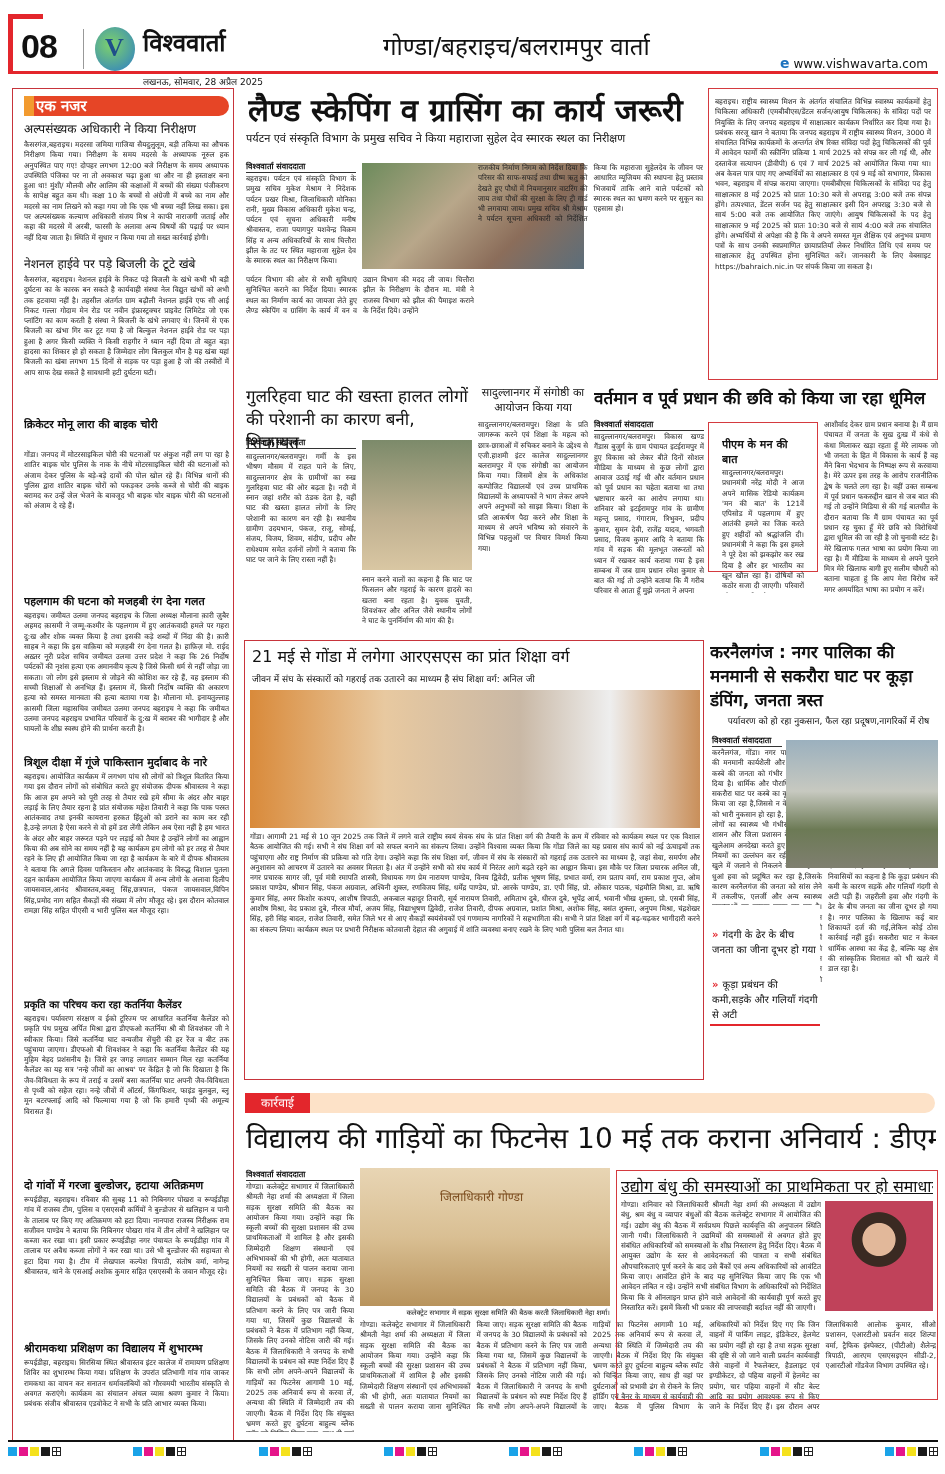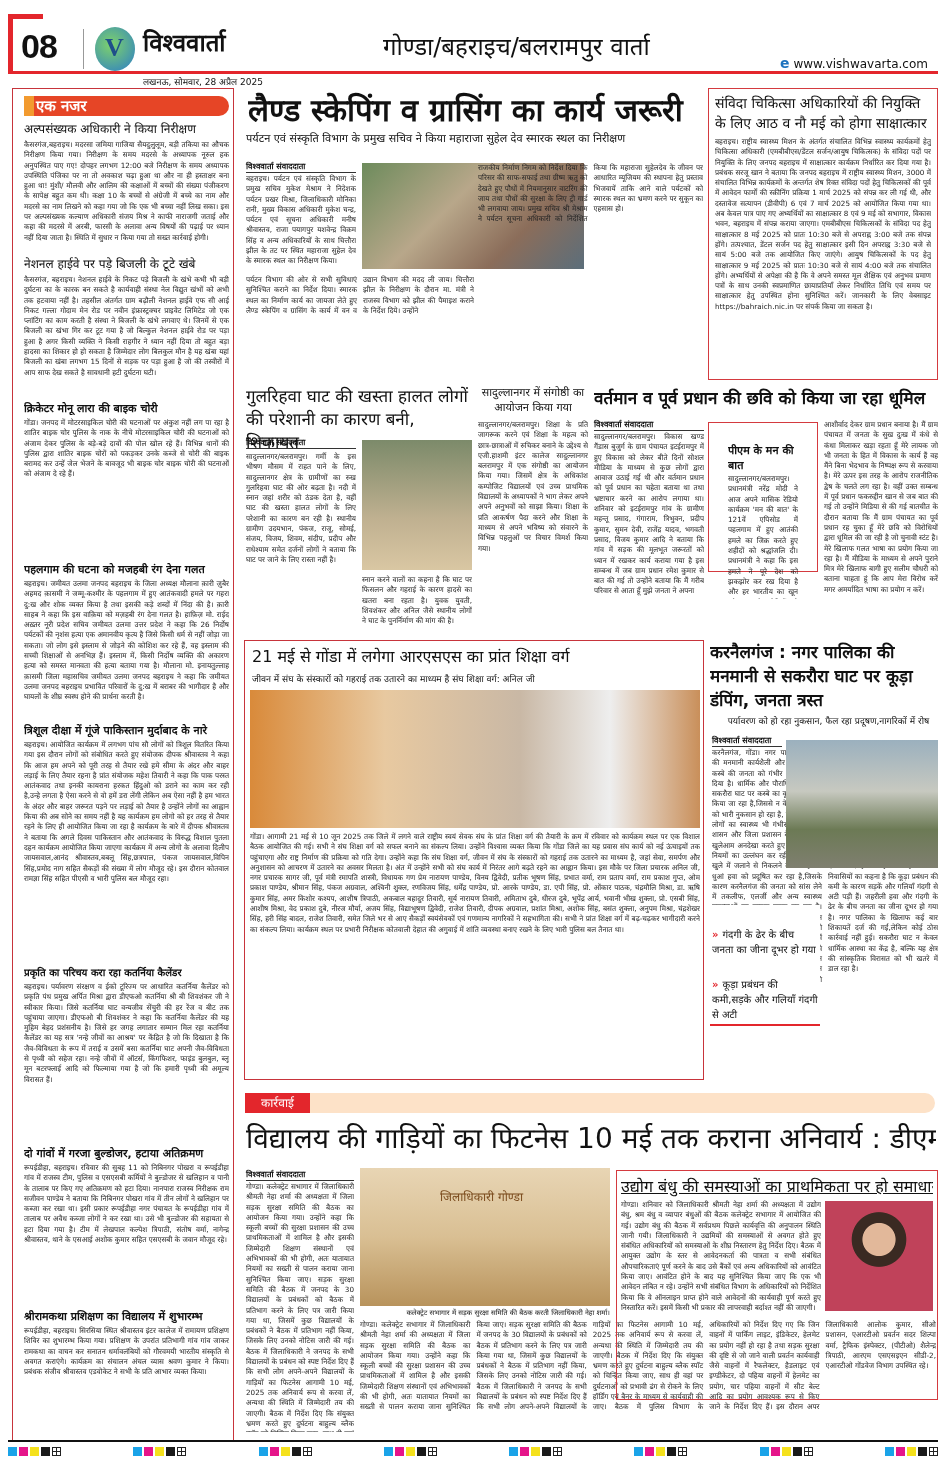--- a/index.html
+++ b/index.html
@@ -52,21 +52,21 @@
 <div class="abs" style="left:24px; top:120px; width:205px;">
   <div>
     <div class="hdl" style="font-size:12px; font-weight:normal; margin-bottom:3px;">अल्पसंख्यक अधिकारी ने किया निरीक्षण</div>
     <div class="txt" style="height:112px;">कैसरगंज,बहराइच। मदरसा जमिया गाजिया सैयदुलुलूम, बड़ी तकिया का औचक निरीक्षण किया गया। निरीक्षण के समय मदरसे के अध्यापक नूरुल हक अनुपस्थित पाए गए! दोपहर लगभग 12:00 बजे निरीक्षण के समय अध्यापक उपस्थिति पंजिका पर ना तो अवकाश चढ़ा हुआ था और ना ही हस्ताक्षर बना हुआ था! मुंशी/ मौलवी और आलिम की कक्षाओं में बच्चों की संख्या पंजीकरण के सापेक्ष बहुत कम थी। कक्षा 10 के बच्चों से अंग्रेजी में बच्चे का नाम और मदरसे का नाम लिखने को कहा गया जो कि एक भी बच्चा नहीं लिख सका। इस पर अल्पसंख्यक कल्याण अधिकारी संजय मिश्र ने काफी नाराजगी जताई और कहा की मदरसे में अरबी, फारसी के अलावा अन्य विषयों की पढ़ाई पर ध्यान नहीं दिया जाता है। स्थिति में सुधार न किया गया तो सख्त कार्रवाई होगी।</div>
   </div>
   <div>
     <div class="hdl" style="font-size:12px; font-weight:normal; margin:3px 0;">नेशनल हाईवे पर पड़े बिजली के टूटे खंबे</div>
     <div class="txt" style="height:122px;">कैसरगंज, बहराइच। नेशनल हाईवे के निकट पड़े बिजली के खंभे कभी भी बड़ी दुर्घटना का के कारक बन सकते है कार्यवाही संस्था नेल विद्युत खंभों को अभी तक हटवाया नहीं है। तहसील अंतर्गत ग्राम बढ़ौली नेशनल हाईवे एफ सी आई निकट गल्ला गोदाम मेन रोड पर नवीन इंफ्रास्ट्रक्चर प्राइवेट लिमिटेड जो एक प्लांटिंग का काम करती है संस्था ने बिजली के खंभे लगवाए थे। जिनमें से एक बिजली का खंभा गिर कर टूट गया है जो बिल्कुल नेशनल हाईवे रोड पर पड़ा हुआ है अगर किसी व्यक्ति ने किसी राहगीर ने ध्यान नहीं दिया तो बहुत बड़ा हादसा का शिकार हो हो सकता है जिम्मेदार लोग बिलकुल मौन है यह खंबा यहां बिजली का खंबा लगभग 15 दिनों से सड़क पर पड़ा हुआ है जो की तस्वीरों में आप साफ देख सकते है सावधानी हटी दुर्घटना घटी।</div>
   </div>
   <div>
-    <div class="hdl" style="font-size:11px; margin:3px 0;">क्रिकेटर मोनू लारा की बाइक चोरी</div>
+    <div class="hdl" style="font-size:11px; margin:19px 0;">क्रिकेटर मोनू लारा की बाइक चोरी</div>
     <div class="txt" style="height:140px;">गोंडा। जनपद में मोटरसाइकिल चोरी की घटनाओं पर अंकुश नहीं लग पा रहा है शातिर बाइक चोर पुलिस के नाक के नीचे मोटरसाइकिल चोरी की घटनाओं को अंजाम देकर पुलिस के बड़े-बड़े दावों की पोल खोल रहे हैं। विभिन्न थानों की पुलिस द्वारा शातिर बाइक चोरों को पकड़कर उनके कब्जे से चोरी की बाइक बरामद कर उन्हें जेल भेजने के बावजूद भी बाइक चोर बाइक चोरी की घटनाओं को अंजाम दे रहे हैं।</div>
   </div>
   <div>
     <div class="hdl" style="font-size:11px; margin:3px 0;">पहलगाम की घटना को मजहबी रंग देना गलत</div>
     <div class="txt" style="height:140px;">बहराइच। जमीयत उलमा जनपद बहराइच के जिला अध्यक्ष मौलाना क़ारी ज़ुबैर अहमद क़ासमी ने जम्मू-कश्मीर के पहलगाम में हुए आतंकवादी हमले पर गहरा दु:ख और शोक व्यक्त किया है तथा इसकी कड़े शब्दों में निंदा की है। क़ारी साहब ने कहा कि इस वाक़िया को मज़हबी रंग देना गलत है। हाफ़िज़ मो. राईद अख़्तर नूरी प्रदेश सचिव जमीयत उलमा उत्तर प्रदेश ने कहा कि 26 निर्दोष पर्यटकों की नृशंस हत्या एक अमानवीय कृत्य है जिसे किसी धर्म से नहीं जोड़ा जा सकता। जो लोग इसे इस्लाम से जोड़ने की कोशिश कर रहे हैं, वह इस्लाम की सच्ची शिक्षाओं से अनभिज्ञ हैं। इस्लाम में, किसी निर्दोष व्यक्ति की अकारण हत्या को समस्त मानवता की हत्या बताया गया है। मौलाना मो. इनायतुल्लाह क़ासमी जिला महासचिव जमीयत उलमा जनपद बहराइच ने कहा कि जमीयत उलमा जनपद बहराइच प्रभावित परिवारों के दु:ख में बराबर की भागीदार है और घायलों के शीघ्र स्वस्थ होने की प्रार्थना करती है।</div>
   </div>
   <div>
     <div class="hdl" style="font-size:11px; margin:3px 0;">त्रिशूल दीक्षा में गूंजे पाकिस्तान मुर्दाबाद के नारे</div>
     <div class="txt" style="height:222px;">बहराइच। आयोजित कार्यक्रम में लगभग पांच सौ लोगों को त्रिशूल वितरित किया गया इस दौरान लोगों को संबोधित करते हुए संयोजक दीपक श्रीवास्तव ने कहा कि आज हम अपने को पूरी तरह से तैयार रखे हमे सीमा के अंदर और बाहर लड़ाई के लिए तैयार रहना है प्रांत संयोजक महेश तिवारी ने कहा कि पाक परस्त आतंकवाद तथा इनकी कायराना हरकत हिंदुओ को डराने का काम कर रही है,उन्हे लगता है ऐसा करने से वो हमें डरा लेंगी लेकिन अब ऐसा नहीं है हम भारत के अंदर और बाहर जरूरत पड़ने पर लड़ाई को तैयार है उन्होंने लोगों का आह्वान किया की अब सोने का समय नहीं है यह कार्यक्रम हम लोगो को हर तरह से तैयार रहने के लिए ही आयोजित किया जा रहा है कार्यक्रम के बारे में दीपक श्रीवास्तव ने बताया कि अगले दिवस पाकिस्तान और आतंकवाद के विरुद्ध विशाल पुतला दहन कार्यक्रम आयोजित किया जाएगा कार्यक्रम में अन्य लोगो के अलावा दिलीप जायसवाल,आनंद श्रीवास्तव,बबलू सिंह,छत्रपाल, पंकज जायसवाल,विपिन सिंह,प्रमोद नाग सहित सैकड़ों की संख्या में लोग मौजूद रहे। इस दौरान कोतवाल रामज्ञा सिंह सहित पीएसी व भारी पुलिस बल मौजूद रहा।</div>
   </div>
@@ -86,37 +86,36 @@
 
 <div class="abs hdl" style="left:248px; top:88px; width:455px; font-size:31px; white-space:nowrap;">लैण्ड स्केपिंग व ग्रासिंग का कार्य जरूरी</div>
 <div class="abs" style="left:246px; top:130px; width:460px; font-size:11px; white-space:nowrap; overflow:hidden;">पर्यटन एवं संस्कृति विभाग के प्रमुख सचिव ने किया महाराजा सुहेल देव स्मारक स्थल का निरीक्षण</div>
 <div class="abs byline" style="left:246px; top:160px; width:110px;">विश्ववार्ता संवाददाता</div>
 <div class="abs txt" style="left:246px; top:174px; width:110px; height:98px;">बहराइच। पर्यटन एवं संस्कृति विभाग के प्रमुख सचिव मुकेश मेश्राम ने निदेशक पर्यटन प्रखर मिश्रा, जिलाधिकारी मोनिका रानी, मुख्य विकास अधिकारी मुकेश चन्द्र, पर्यटन एवं सूचना अधिकारी मनीष श्रीवास्तव, राजा पयागपुर यशवेन्द्र विक्रम सिंह व अन्य अधिकारियों के साथ चित्तौरा झील के तट पर स्थित महाराजा सुहेल देव के स्मारक स्थल का निरीक्षण किया।</div>
 <div class="abs photo" style="left:362px; top:163px; width:222px; height:106px;"></div>
 <div class="abs txt" style="left:246px; top:275px; width:228px; height:62px; column-count:2; column-gap:6px;">पर्यटन विभाग की ओर से सभी सुविधाएं सुनिश्चित कराने का निर्देश दिया। स्मारक स्थल का निर्माण कार्य का जायजा लेते हुए लैण्ड स्केपिंग व ग्रासिंग के कार्य में वन व उद्यान विभाग की मदद ली जाय। चित्तौरा झील के निरीक्षण के दौरान मा. मंत्री ने राजस्व विभाग को झील की पैमाइश कराने के निर्देश दिये। उन्होंने</div>
 <div class="abs txt" style="left:478px; top:163px; width:225px; height:175px; column-count:2; column-gap:6px;">राजकीय निर्माण निगम को निर्देश दिया कि परिसर की साफ-सफाई तथा ग्रीष्म ऋतु को देखते हुए पौधों में नियमानुसार वाटरिंग की जाय तथा पौधों की सुरक्षा के लिए ट्री गार्ड भी लगवाया जाय। प्रमुख सचिव श्री मेश्राम ने पर्यटन सूचना अधिकारी को निर्देशित किया कि महाराजा सुहेलदेव के जीवन पर आधारित म्यूजियम की स्थापना हेतु प्रस्ताव भिजवायें ताकि आने वाले पर्यटकों को स्मारक स्थल का भ्रमण करने पर सुकून का एहसास हो।</div>
 
 <div class="abs redbox" style="left:708px; top:88px; width:230px; height:292px; padding:4px 6px;">
-  <div class="hdl" style="font-size:14px; font-weight:normal; line-height:20px;">संविदा चिकित्सा अधिकारियों की नियुक्ति के लिए आठ व नौ मई को होगा साक्षात्कार</div>
   <div class="txt" style="margin-top:4px; height:236px;">बहराइच। राष्ट्रीय स्वास्थ्य मिशन के अंतर्गत संचालित विभिन्न स्वास्थ्य कार्यक्रमों हेतु चिकित्सा अधिकारी (एमबीबीएस/डेंटल सर्जन/आयुष चिकित्सक) के संविदा पदों पर नियुक्ति के लिए जनपद बहराइच में साक्षात्कार कार्यक्रम निर्धारित कर दिया गया है। प्रबंधक सरजू खान ने बताया कि जनपद बहराइच में राष्ट्रीय स्वास्थ्य मिशन, 3000 में संचालित विभिन्न कार्यक्रमों के अन्तर्गत शेष रिक्त संविदा पदों हेतु चिकित्सकों की पूर्व में आवेदन फार्मों की स्क्रीनिंग प्रक्रिया 1 मार्च 2025 को संपन्न कर ली गई थी, और दस्तावेज सत्यापन (डीवीपी) 6 एवं 7 मार्च 2025 को आयोजित किया गया था। अब केवल पात्र पाए गए अभ्यर्थियों का साक्षात्कार 8 एवं 9 मई को सभागार, विकास भवन, बहराइच में संपन्न कराया जाएगा। एमबीबीएस चिकित्सकों के संविदा पद हेतु साक्षात्कार 8 मई 2025 को प्रातः 10:30 बजे से अपराह्न 3:00 बजे तक संपन्न होंगे। तत्पश्चात, डेंटल सर्जन पद हेतु साक्षात्कार इसी दिन अपराह्न 3:30 बजे से सायं 5:00 बजे तक आयोजित किए जाएंगे। आयुष चिकित्सकों के पद हेतु साक्षात्कार 9 मई 2025 को प्रातः 10:30 बजे से सायं 4:00 बजे तक संचालित होंगे। अभ्यर्थियों से अपेक्षा की है कि वे अपने समस्त मूल शैक्षिक एवं अनुभव प्रमाण पत्रों के साथ उनकी स्वप्रमाणित छायाप्रतियाँ लेकर निर्धारित तिथि एवं समय पर साक्षात्कार हेतु उपस्थित होना सुनिश्चित करें। जानकारी के लिए वेबसाइट https://bahraich.nic.in पर संपर्क किया जा सकता है।</div>
 </div>
 
 <div class="abs hdl" style="left:246px; top:385px; width:225px; font-size:17px; font-weight:normal; line-height:23px;">गुलरिहवा घाट की खस्ता हालत लोगों की परेशानी का कारण बनी, शिकायत</div>
 <div class="abs byline" style="left:246px; top:436px; width:110px;">विश्ववार्ता संवाददाता</div>
 <div class="abs txt" style="left:246px; top:452px; width:110px; height:180px;">सादुल्लानगर/बलरामपुर। गर्मी के इस भीषण मौसम में राहत पाने के लिए, सादुल्लानगर क्षेत्र के ग्रामीणों का रुख गुलरिहवा घाट की ओर बढ़ता है। नदी में स्नान जहां शरीर को ठंडक देता है, वहीं घाट की खस्ता हालत लोगों के लिए परेशानी का कारण बन रही है। स्थानीय ग्रामीण उदयभान, पंकज, राजू, सोमई, संजय, विजय, शिवम, संदीप, प्रदीप और राधेश्याम समेत दर्जनों लोगों ने बताया कि घाट पर जाने के लिए रास्ता नहीं है।</div>
 <div class="abs photo" style="left:362px; top:440px; width:110px; height:130px; background:linear-gradient(180deg,#7c8a6a,#bfb090 60%,#d9c7a3);"></div>
 <div class="abs txt" style="left:362px; top:575px; width:110px; height:57px;">स्नान करने वालों का कहना है कि घाट पर फिसलन और गहराई के कारण हादसे का खतरा बना रहता है। युवक युवती, शिवशंकर और अनिल जैसे स्थानीय लोगों ने घाट के पुनर्निर्माण की मांग की है।</div>
 
 <div class="abs hdl" style="left:478px; top:385px; width:110px; font-size:11px; font-weight:normal; text-align:center; line-height:15px;">सादुल्लानगर में संगोष्ठी का आयोजन किया गया</div>
 <div class="abs txt" style="left:478px; top:420px; width:110px; height:212px;">सादुल्लानगर/बलरामपुर। शिक्षा के प्रति जागरूक करने एवं शिक्षा के महत्व को छात्र-छात्राओं में रुचिकर बनाने के उद्देश्य से एजी.हाशमी इंटर कालेज सादुल्लानगर बलरामपुर में एक संगोष्ठी का आयोजन किया गया। जिसमें क्षेत्र के अधिकांश कम्पोजिट विद्यालयों एवं उच्च प्राथमिक विद्यालयों के अध्यापकों ने भाग लेकर अपने अपने अनुभवों को साझा किया। शिक्षा के प्रति आकर्षण पैदा करने और शिक्षा के माध्यम से अपने भविष्य को संवारने के विभिन्न पहलुओं पर विचार विमर्श किया गया।</div>
 
 <div class="abs hdl" style="left:594px; top:386px; width:345px; font-size:17px; white-space:nowrap;">वर्तमान व पूर्व प्रधान की छवि को किया जा रहा धूमिल</div>
 <div class="abs byline" style="left:594px; top:418px; width:110px;">विश्ववार्ता संवाददाता</div>
 <div class="abs txt" style="left:594px; top:432px; width:110px; height:200px;">सादुल्लानगर/बलरामपुर। विकास खण्ड गैंडास बुजुर्ग के ग्राम पंचायत इटईरामपुर में हुए विकास को लेकर बीते दिनों सोशल मीडिया के माध्यम से कुछ लोगों द्वारा आवाज उठाई गई थी और वर्तमान प्रधान को पूर्व प्रधान का चहेता बताया था तथा भ्रष्टाचार करने का आरोप लगाया था। शनिवार को इटईरामपुर गांव के ग्रामीण महन्तू प्रसाद, गंगाराम, त्रिभुवन, प्रदीप कुमार, सुमन देवी, राजेंद्र यादव, भगवती प्रसाद, विजय कुमार आदि ने बताया कि गांव में सड़क की मूलभूत जरूरतों को ध्यान में रखकर कार्य कराया गया है इस सम्बन्ध में जब ग्राम प्रधान रमेश कुमार से बात की गई तो उन्होंने बताया कि मैं गरीब परिवार से आता हूँ मुझे जनता ने अपना</div>
-<div class="abs redbox" style="left:708px; top:422px; width:110px; height:150px; padding:19px;">
+<div class="abs redbox" style="left:708px; top:422px; width:110px; height:150px; padding:13px;">
   <div class="hdl" style="font-size:11px;">पीएम के मन की बात</div>
   <div class="txt" style="height:125px; margin-top:2px;">सादुल्लानगर/बलरामपुर। प्रधानमंत्री नरेंद्र मोदी ने आज अपने मासिक रेडियो कार्यक्रम 'मन की बात' के 121वें एपिसोड में पहलगाम में हुए आतंकी हमले का जिक्र करते हुए शहीदों को श्रद्धांजलि दी। प्रधानमंत्री ने कहा कि इस हमले ने पूरे देश को झकझोर कर रख दिया है और हर भारतीय का खून खौल रहा है। दोषियों को कठोर सजा दी जाएगी। परिवारों को न्याय दिलाने का हरसंभव प्रयास किया जाएगा।</div>
 </div>
 <div class="abs txt" style="left:824px; top:420px; width:114px; height:212px;">आशीर्वाद देकर ग्राम प्रधान बनाया है। मैं ग्राम पंचायत में जनता के सुख दुःख में कंधे से कंधा मिलाकर खड़ा रहता हूँ मेरे लायक जो भी जनता के हित में विकास के कार्य हैं वह मैंने बिना भेदभाव के निष्पक्ष रूप से करवाया है। मेरे ऊपर इस तरह के आरोप राजनीतिक द्वेष के चलते लग रहा है। वहीं उक्त सम्बन्ध में पूर्व प्रधान फकरुद्दीन खान से जब बात की गई तो उन्होंने मिडिया से की गई बातचीत के दौरान बताया कि मैं ग्राम पंचायत का पूर्व प्रधान रह चुका हूँ मेरे छवि को विरोधियों द्वारा धूमिल की जा रही है जो चुनावी स्टंट है। मेरे खिलाफ गलत भाषा का प्रयोग किया जा रहा है। मैं मीडिया के माध्यम से अपने पुराने मित्र मेरे खिलाफ बागी हुए सलीम चौधरी को बताना चाहता हूं कि आप मेरा विरोध करें मगर अमर्यादित भाषा का प्रयोग न करें।</div>
 
 <div class="abs box" style="left:244px; top:640px; width:460px; height:440px;"></div>
 <div class="abs hdl" style="left:252px; top:645px; width:445px; font-size:16px; font-weight:normal; white-space:nowrap;">21 मई से गोंडा में लगेगा आरएसएस का प्रांत शिक्षा वर्ग</div>
 <div class="abs" style="left:252px; top:672px; width:445px; font-size:9px; white-space:nowrap; overflow:hidden;">जीवन में संघ के संस्कारों को गहराई तक उतारने का माध्यम है संघ शिक्षा वर्ग: अनिल जी</div>
 <div class="abs photo" style="left:250px; top:690px; width:450px; height:138px; background:linear-gradient(90deg,#d98a3a,#e8c9a0 30%,#c9b8a5 60%,#eee 80%,#c98f5a);"></div>
 <div class="abs txt" style="left:250px; top:832px; width:450px; height:244px;">गोंडा। आगामी 21 मई से 10 जून 2025 तक जिले में लगने वाले राष्ट्रीय स्वयं सेवक संघ के प्रांत शिक्षा वर्ग की तैयारी के क्रम में रविवार को कार्यक्रम स्थल पर एक विशाल बैठक आयोजित की गई। सभी ने संघ शिक्षा वर्ग को सफल बनाने का संकल्प लिया। उन्होंने विश्वास व्यक्त किया कि गोंडा जिले का यह प्रवास संघ कार्य को नई ऊंचाइयों तक पहुंचाएगा और राष्ट्र निर्माण की प्रक्रिया को गति देगा। उन्होंने कहा कि संघ शिक्षा वर्ग, जीवन में संघ के संस्कारों को गहराई तक उतारने का माध्यम है, जहां सेवा, समर्पण और अनुशासन को आचरण में उतारने का अवसर मिलता है। अंत में उन्होंने सभी को संघ कार्य में निरंतर आगे बढ़ते रहने का आह्वान किया। इस मौके पर जिला प्रचारक अनिल जी, नगर प्रचारक सागर जी, पूर्व मंत्री रमापति शास्त्री, विधायक गण प्रेम नारायण पाण्डेय, विनय द्विवेदी, प्रतीक भूषण सिंह, प्रभात वर्मा, राम प्रताप वर्मा, राम प्रकाश गुप्त, ओम प्रकाश पाण्डेय, श्रीमान सिंह, पंकज अग्रवाल, अश्विनी शुक्ल, रणविजय सिंह, धर्मेंद्र पाण्डेय, प्रो. आरके पाण्डेय, डा. एपी सिंह, प्रो. ओंकार पाठक, चंद्रमौलि मिश्रा, डा. ऋषि कुमार सिंह, अमर किशोर कश्यप, आशीष त्रिपाठी, अकबाल बहादुर तिवारी, सूर्य नारायण तिवारी, अमिताभ दुबे, धीरज दुबे, भूपेंद्र आर्य, भवानी भीख शुक्ला, प्रो. एसबी सिंह, आशीष मिश्रा, वेद प्रकाश दुबे, नीरज मौर्या, अजय सिंह, विद्याभूषण द्विवेदी, राजेश तिवारी, दीपक अग्रवाल, प्रशांत मिश्रा, अशोक सिंह, बसंत शुक्ला, अनुपम मिश्रा, चंद्रशेखर सिंह, हरी सिंह बादल, राजेश तिवारी, समेत जिले भर से आए सैकड़ों स्वयंसेवकों एवं गणमान्य नागरिकों ने सहभागिता की। सभी ने प्रांत शिक्षा वर्ग में बढ़-चढ़कर भागीदारी करने का संकल्प लिया। कार्यक्रम स्थल पर प्रभारी निरीक्षक कोतवाली देहात की अगुवाई में शांति व्यवस्था बनाए रखने के लिए भारी पुलिस बल तैनात था।</div>

